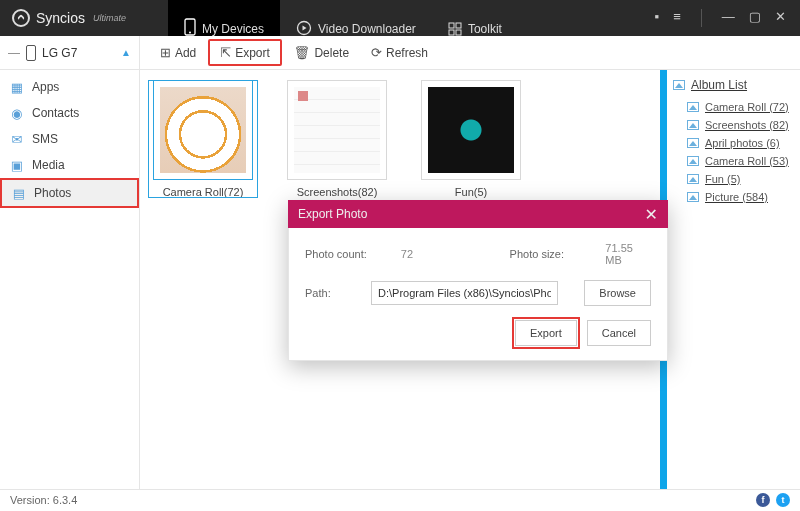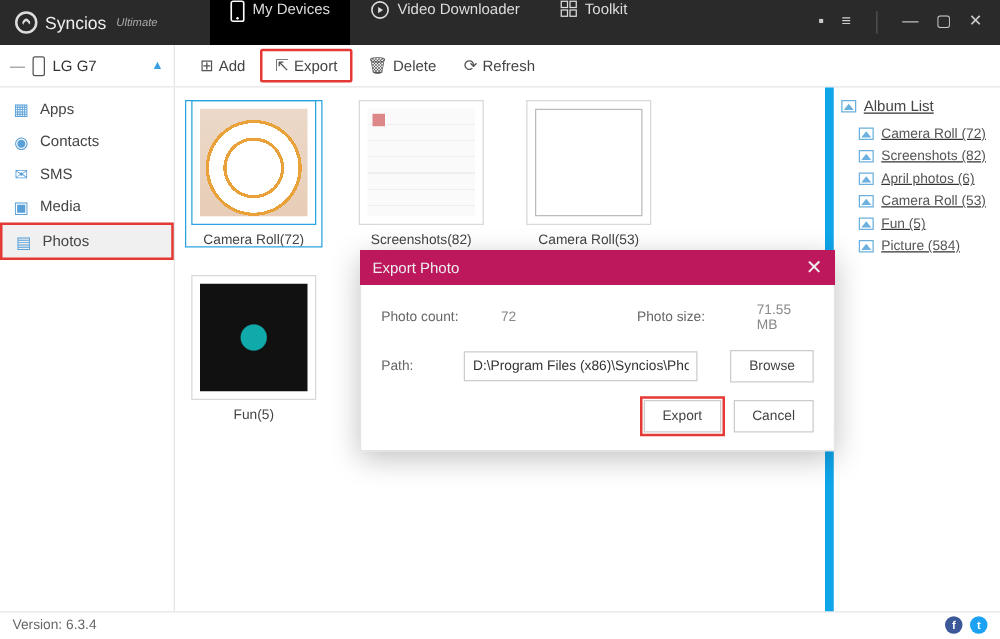--- a/index.html
+++ b/index.html
@@ -6,21 +6,21 @@
   body { width: 800px; height: 511px; background: #fff; overflow: hidden; font-size: 12px; color: #333; }
 
   
   .titlebar { background: #2a2a2a; height: 36px; display: flex; align-items: center; color: #eee; }
   .logo-wrap { display: flex; align-items: center; gap: 6px; padding-left: 12px; width: 168px; }
   .logo-icon { width: 18px; height: 18px; border: 2px solid #ddd; border-radius: 50%; position: relative; }
   .logo-icon::after { content:""; position:absolute; inset:4px; border-top:2px solid #ddd; border-left:2px solid #ddd; border-radius:50%; transform:rotate(45deg);}
   .logo-text { font-size: 14px; }
   .logo-sub { font-size: 9px; font-style: italic; color:#aaa; margin-left:2px;}
   .tabs-top { display:flex; height:100%; }
-  .top-tab { display:flex; align-items:flex-start; gap:6px; padding: 0 16px; color:#ddd; font-size:12px; cursor:pointer; }
+  .top-tab { display:flex; align-items:flex-end; gap:6px; padding: 0 16px; color:#ddd; font-size:12px; cursor:pointer; }
   .top-tab.active { background:#000; }
   .win-ctrls { margin-left:auto; display:flex; gap:14px; padding-right:14px; color:#ccc; font-size:13px; }
   .sep-v { width:1px; height:18px; background:#555; align-self:center; margin: 0 6px; }
 
   
   .toolbar { height: 34px; border-bottom: 1px solid #e5e5e5; display:flex; align-items:stretch; background:#fff; }
   .device-cell { width: 140px; display:flex; align-items:center; gap:6px; padding:0 8px; border-right:1px solid #e5e5e5; }
   .device-cell .dev-icon { width:10px; height:16px; border:1.5px solid #555; border-radius:2px; }
   .device-cell .chev { margin-left:auto; color:#3aa0e0; font-size:10px;}
   .tool-actions { display:flex; align-items:center; padding-left:10px; gap:2px; }
@@ -184,26 +184,20 @@
         <div class="album-label">Camera Roll(72)</div>
       </div>
       <div class="album">
         <div class="thumb">
             <div class="thumb-inner thumb-list"></div>
           </div>
         <div class="album-label">Screenshots(82)</div>
       </div>
       <div class="album">
         <div class="thumb">
-            <div class="thumb-inner thumb-table"></div>
-          </div>
-        <div class="album-label">Camera Roll(53)</div>
-      </div>
-      <div class="album">
-        <div class="thumb">
             <div class="thumb-inner thumb-dark"></div>
           </div>
         <div class="album-label">Fun(5)</div>
       </div>
     </div>
 
     <div class="right-panel">
       <div class="right-title">
         <span class="pic-ic"></span>
         <span>Album List</span>

